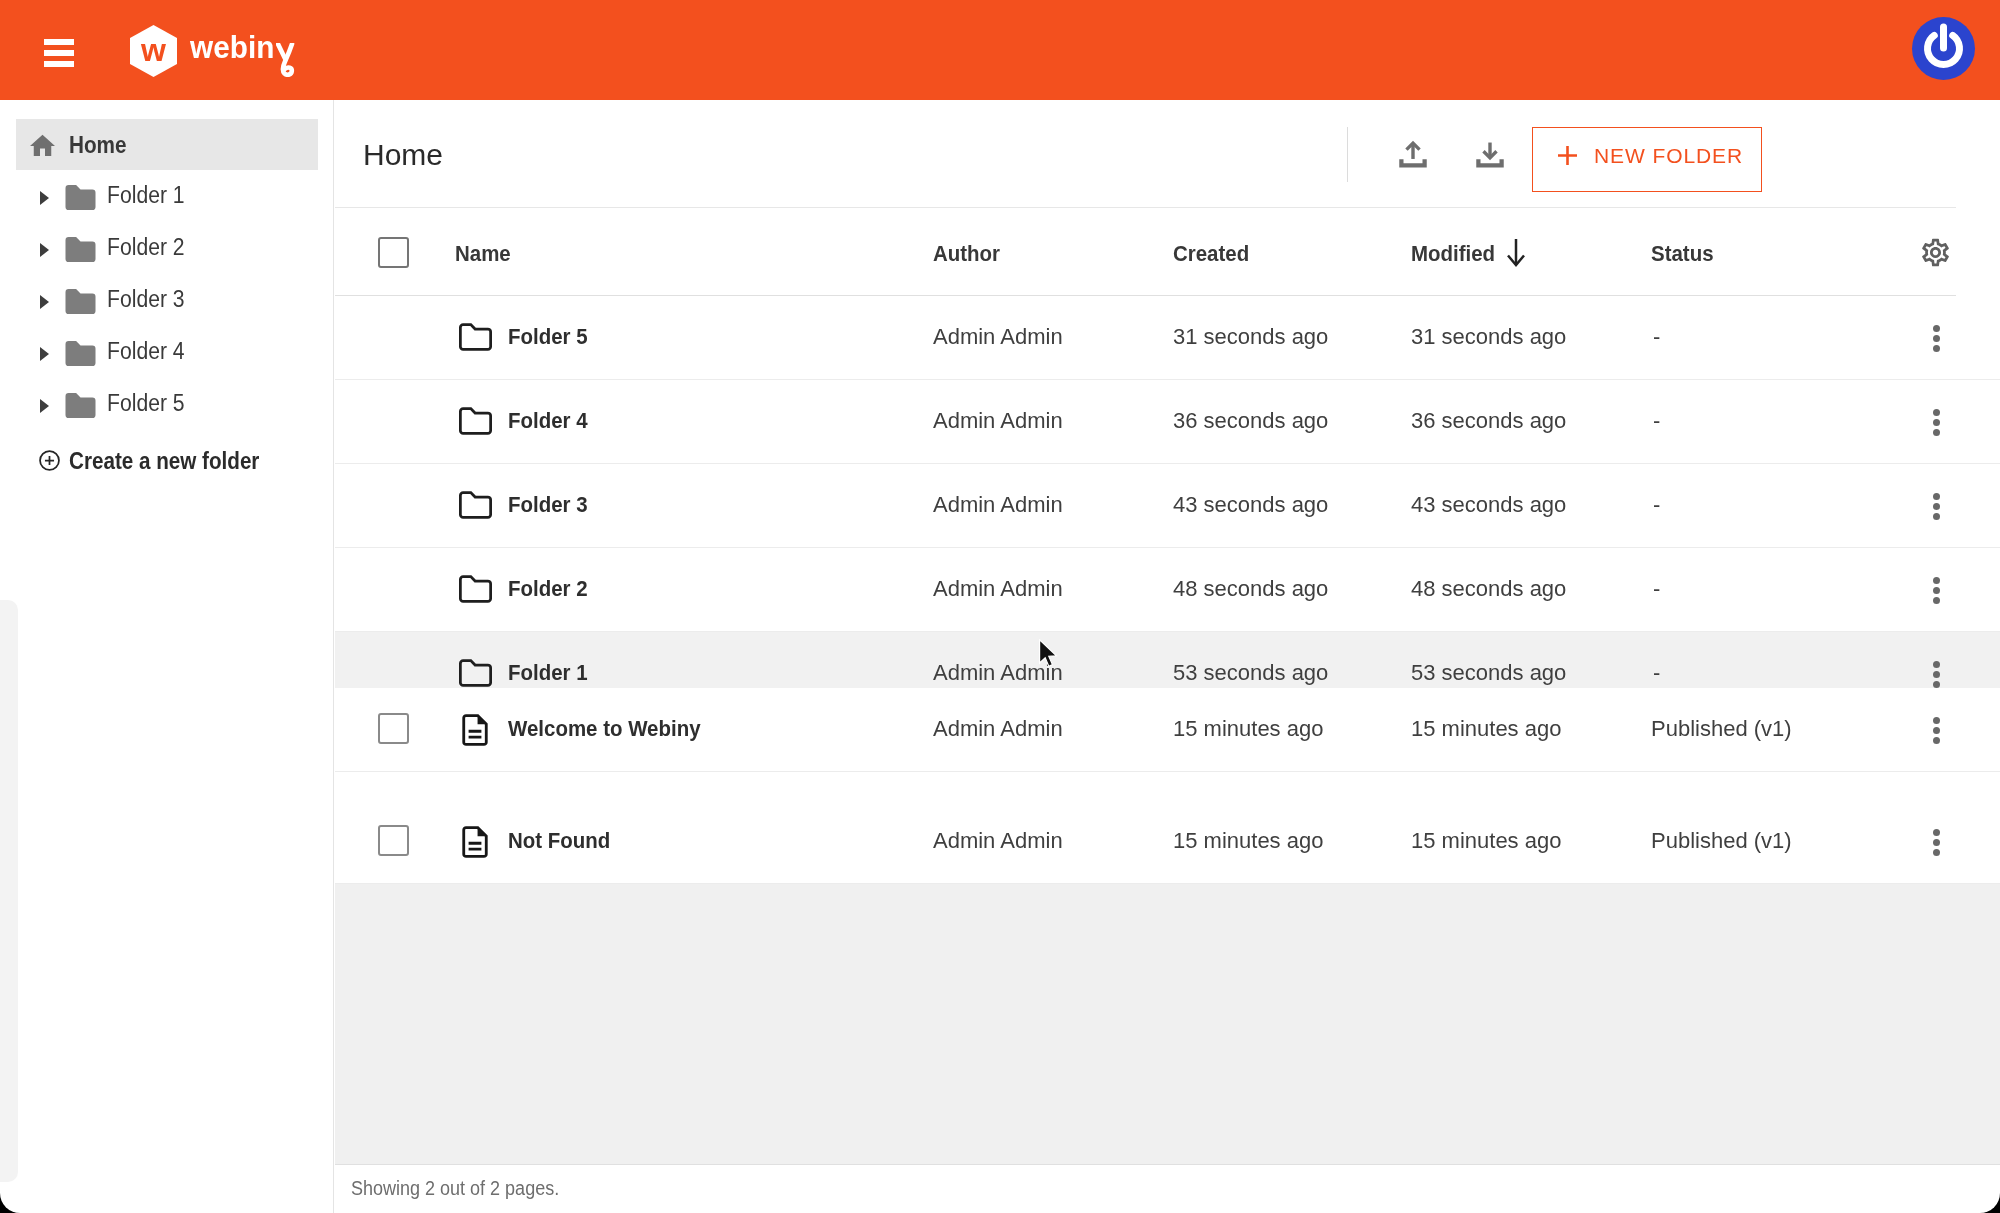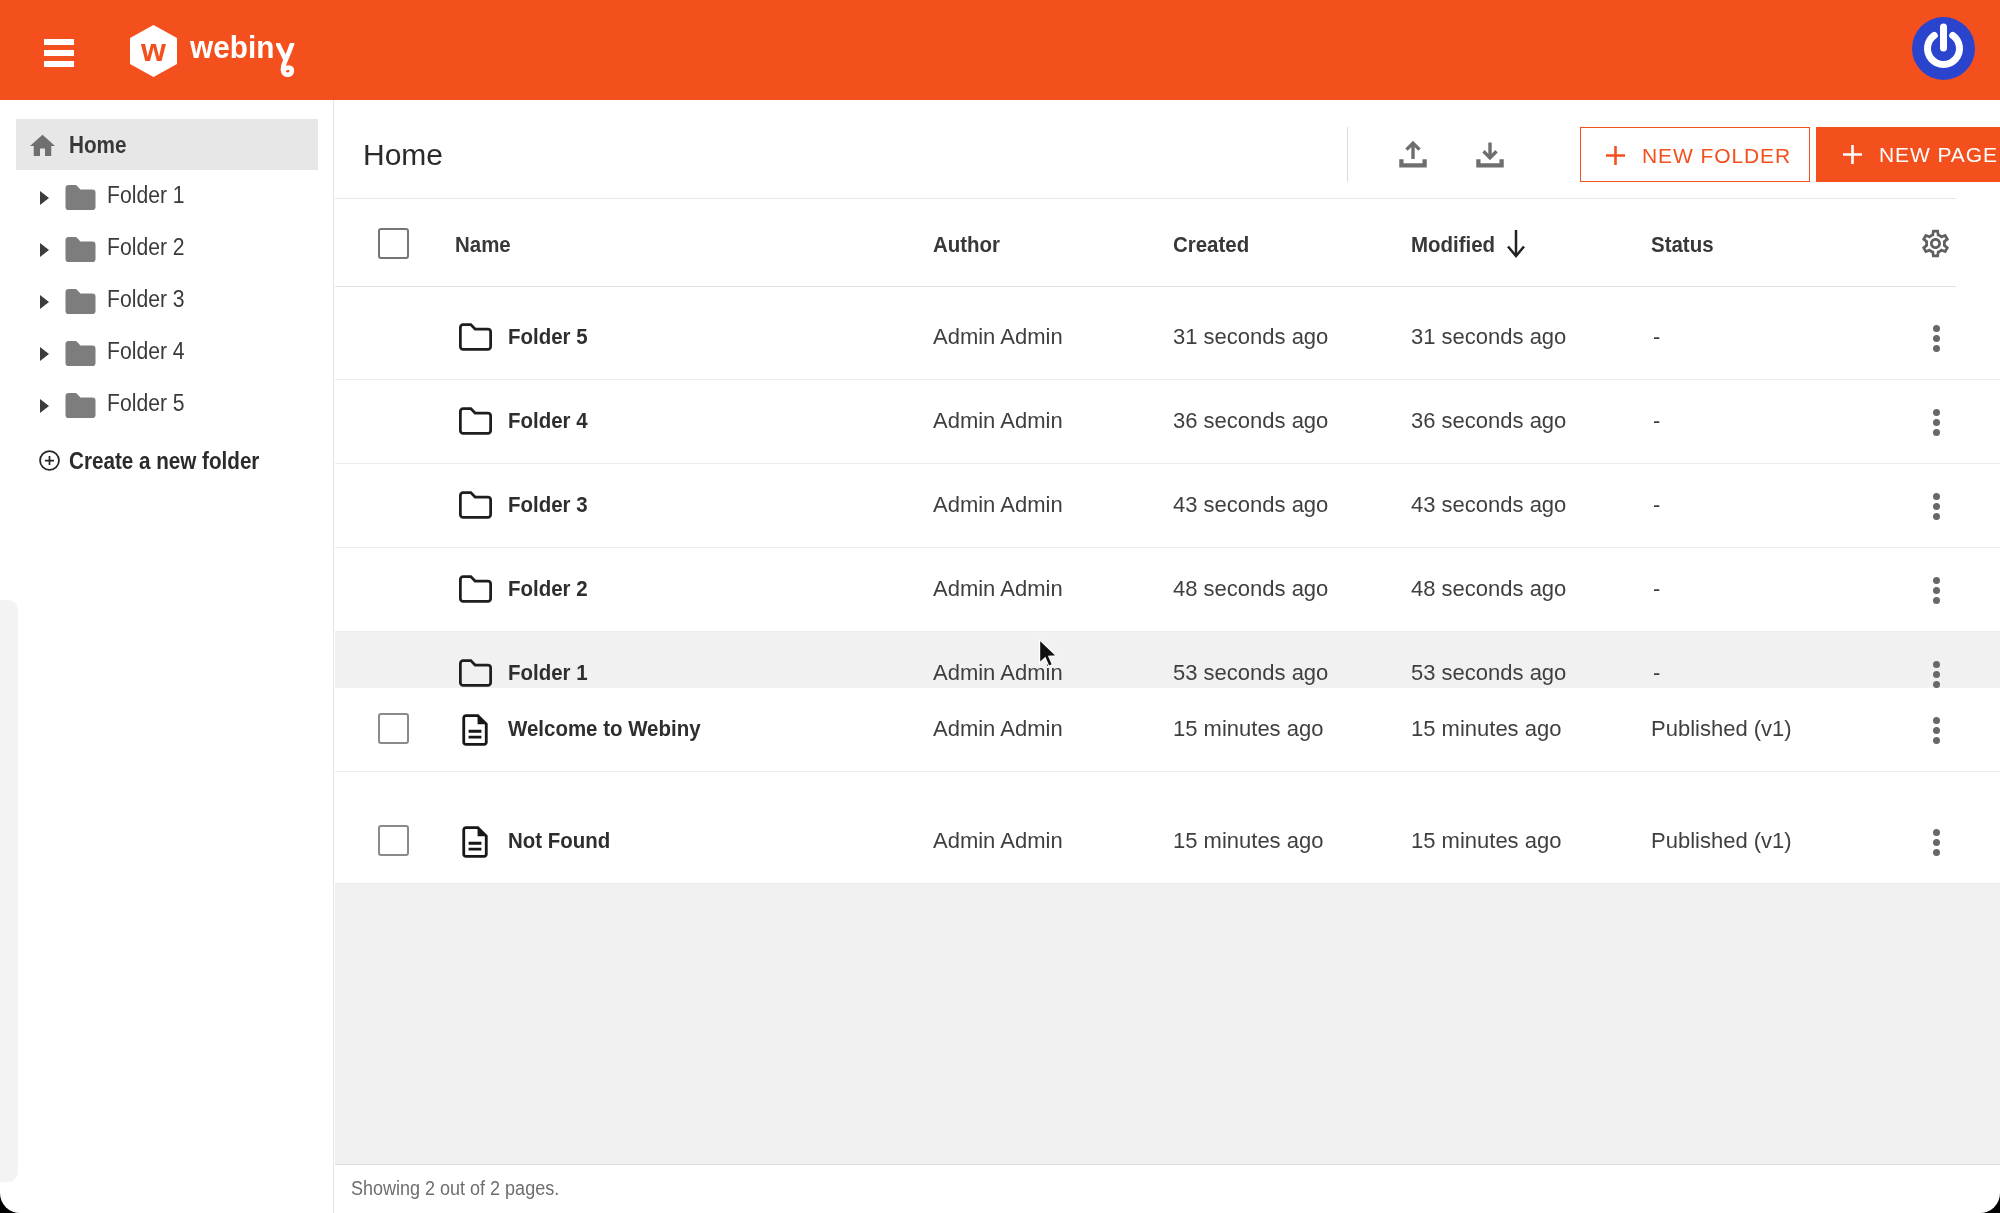--- a/index.html
+++ b/index.html
@@ -24,26 +24,26 @@
   .newfolder { position:absolute; left:38px; top:348px; }
   .newfolder .txt { position:absolute; left:31px; top:1px; font-size:24px; line-height:1; font-weight:bold; color:#2b2b2b; white-space:nowrap; transform:scaleX(0.86); transform-origin:0 0; }
   .lstrip { position:absolute; left:0; top:500px; width:18px; height:582px; background:#f3f3f3; border-radius:0 10px 10px 0; }
 
   
   .main { position:absolute; left:335px; top:100px; width:1665px; height:1113px; background:#fff; }
   .title { position:absolute; left:28px; top:40px; font-size:30px; line-height:1; color:#2a2a2a; }
   .search { position:absolute; left:558px; top:27px; width:429px; height:54px; border:1px solid #cfcfcf; background:#fff; }
   .search .ph { position:absolute; left:62px; top:16px; font-size:23px; line-height:1; letter-spacing:0.8px; color:#9a9a9a; transform:scaleX(0.95); transform-origin:0 0; }
   .vdiv { position:absolute; left:1012px; top:27px; width:1px; height:55px; background:#dcdcdc; }
-  .btn { position:absolute; top:27px; height:55px; font-size:21px; letter-spacing:0.9px;margin-left:48px; }
+  .btn { position:absolute; top:27px; height:65px; font-size:21px; letter-spacing:0.9px; }
   .bfold { left:1197px; width:230px; background:#fff; border:1px solid #f3501e; color:#f3501e; }
   .bpage { left:1433px; width:200px; background:#f3501e; color:#fff; }
 
   
-  .thead { position:absolute; left:0; top:98px; width:1621px; height:89px; border-top:1px solid #e7e7e7; border-bottom:1px solid #e0e0e0; background:#fff; }
+  .thead { position:absolute; left:0; top:107px; width:1621px; height:89px; border-top:1px solid #e7e7e7; border-bottom:1px solid #e0e0e0; background:#fff; }
   .hlabel { position:absolute; top:35px; font-size:22px; line-height:1; font-weight:bold; color:#383838; transform:scaleX(0.93); transform-origin:0 0; }
   .checkbox { position:absolute; width:31px; height:31px; border:2px solid #757575; border-radius:3px; background:#fff; box-sizing:border-box; }
   .row { position:absolute; left:0; width:1665px; height:84px; background:#fff; border-bottom:1px solid #ececec; }
   .row.hl { background:#f1f1f1; }
   .cell { position:absolute; top:30px; font-size:22px; line-height:1; color:#3f3f3f; white-space:nowrap; }
   .cname { font-weight:bold; color:#2e2e2e; transform:scaleX(0.93); transform-origin:0 0; }
   .kebab { position:absolute; left:1598px; top:29px; width:8px; }
   .kebab i { position:absolute; left:0; width:7px; height:7px; border-radius:50%; background:#686868; }
 
   .voidarea { position:absolute; left:0; top:784px; width:1665px; height:280px; background:#f0f0f0; }
@@ -163,26 +163,20 @@
       <path d="M7.4 9.4 L12 14 L16.6 9.4" stroke-width="2.4"></path>
       <path d="M3.8 15 V19.3 H20.2 V15" stroke-width="3"></path>
     </g>
   </svg>
   <div class="btn bfold">
       <svg class="abs" style="left:24px;top:17px;" width="21" height="21" viewBox="0 0 21 21">
         <path d="M10.5 1v19M1 10.5h19" stroke="#f3501e" stroke-width="2.6"></path>
       </svg>
       <span style="position:absolute;left:61px;top:16px;">NEW FOLDER</span>
     </div>
-  <div class="btn bpage">
-      <svg class="abs" style="left:26px;top:17px;" width="21" height="21" viewBox="0 0 21 21">
-        <path d="M10.5 1v19M1 10.5h19" stroke="#fff" stroke-width="2.6"></path>
-      </svg>
-      <span style="position:absolute;left:63px;top:16px;">NEW PAGE</span>
-    </div>
 
   <div class="thead">
     <span class="checkbox" style="left:43px; top:29px;"></span>
     <span class="hlabel" style="left:120px;">Name</span>
     <span class="hlabel" style="left:598px;">Author</span>
     <span class="hlabel" style="left:838px;">Created</span>
     <span class="hlabel" style="left:1076px;">Modified</span>
     <svg class="abs" style="left:1170px; top:29px;" width="22" height="31" viewBox="0 0 22 31">
         <g stroke="#222" stroke-width="2.5" fill="none">
           <path d="M11 2v26"></path>

